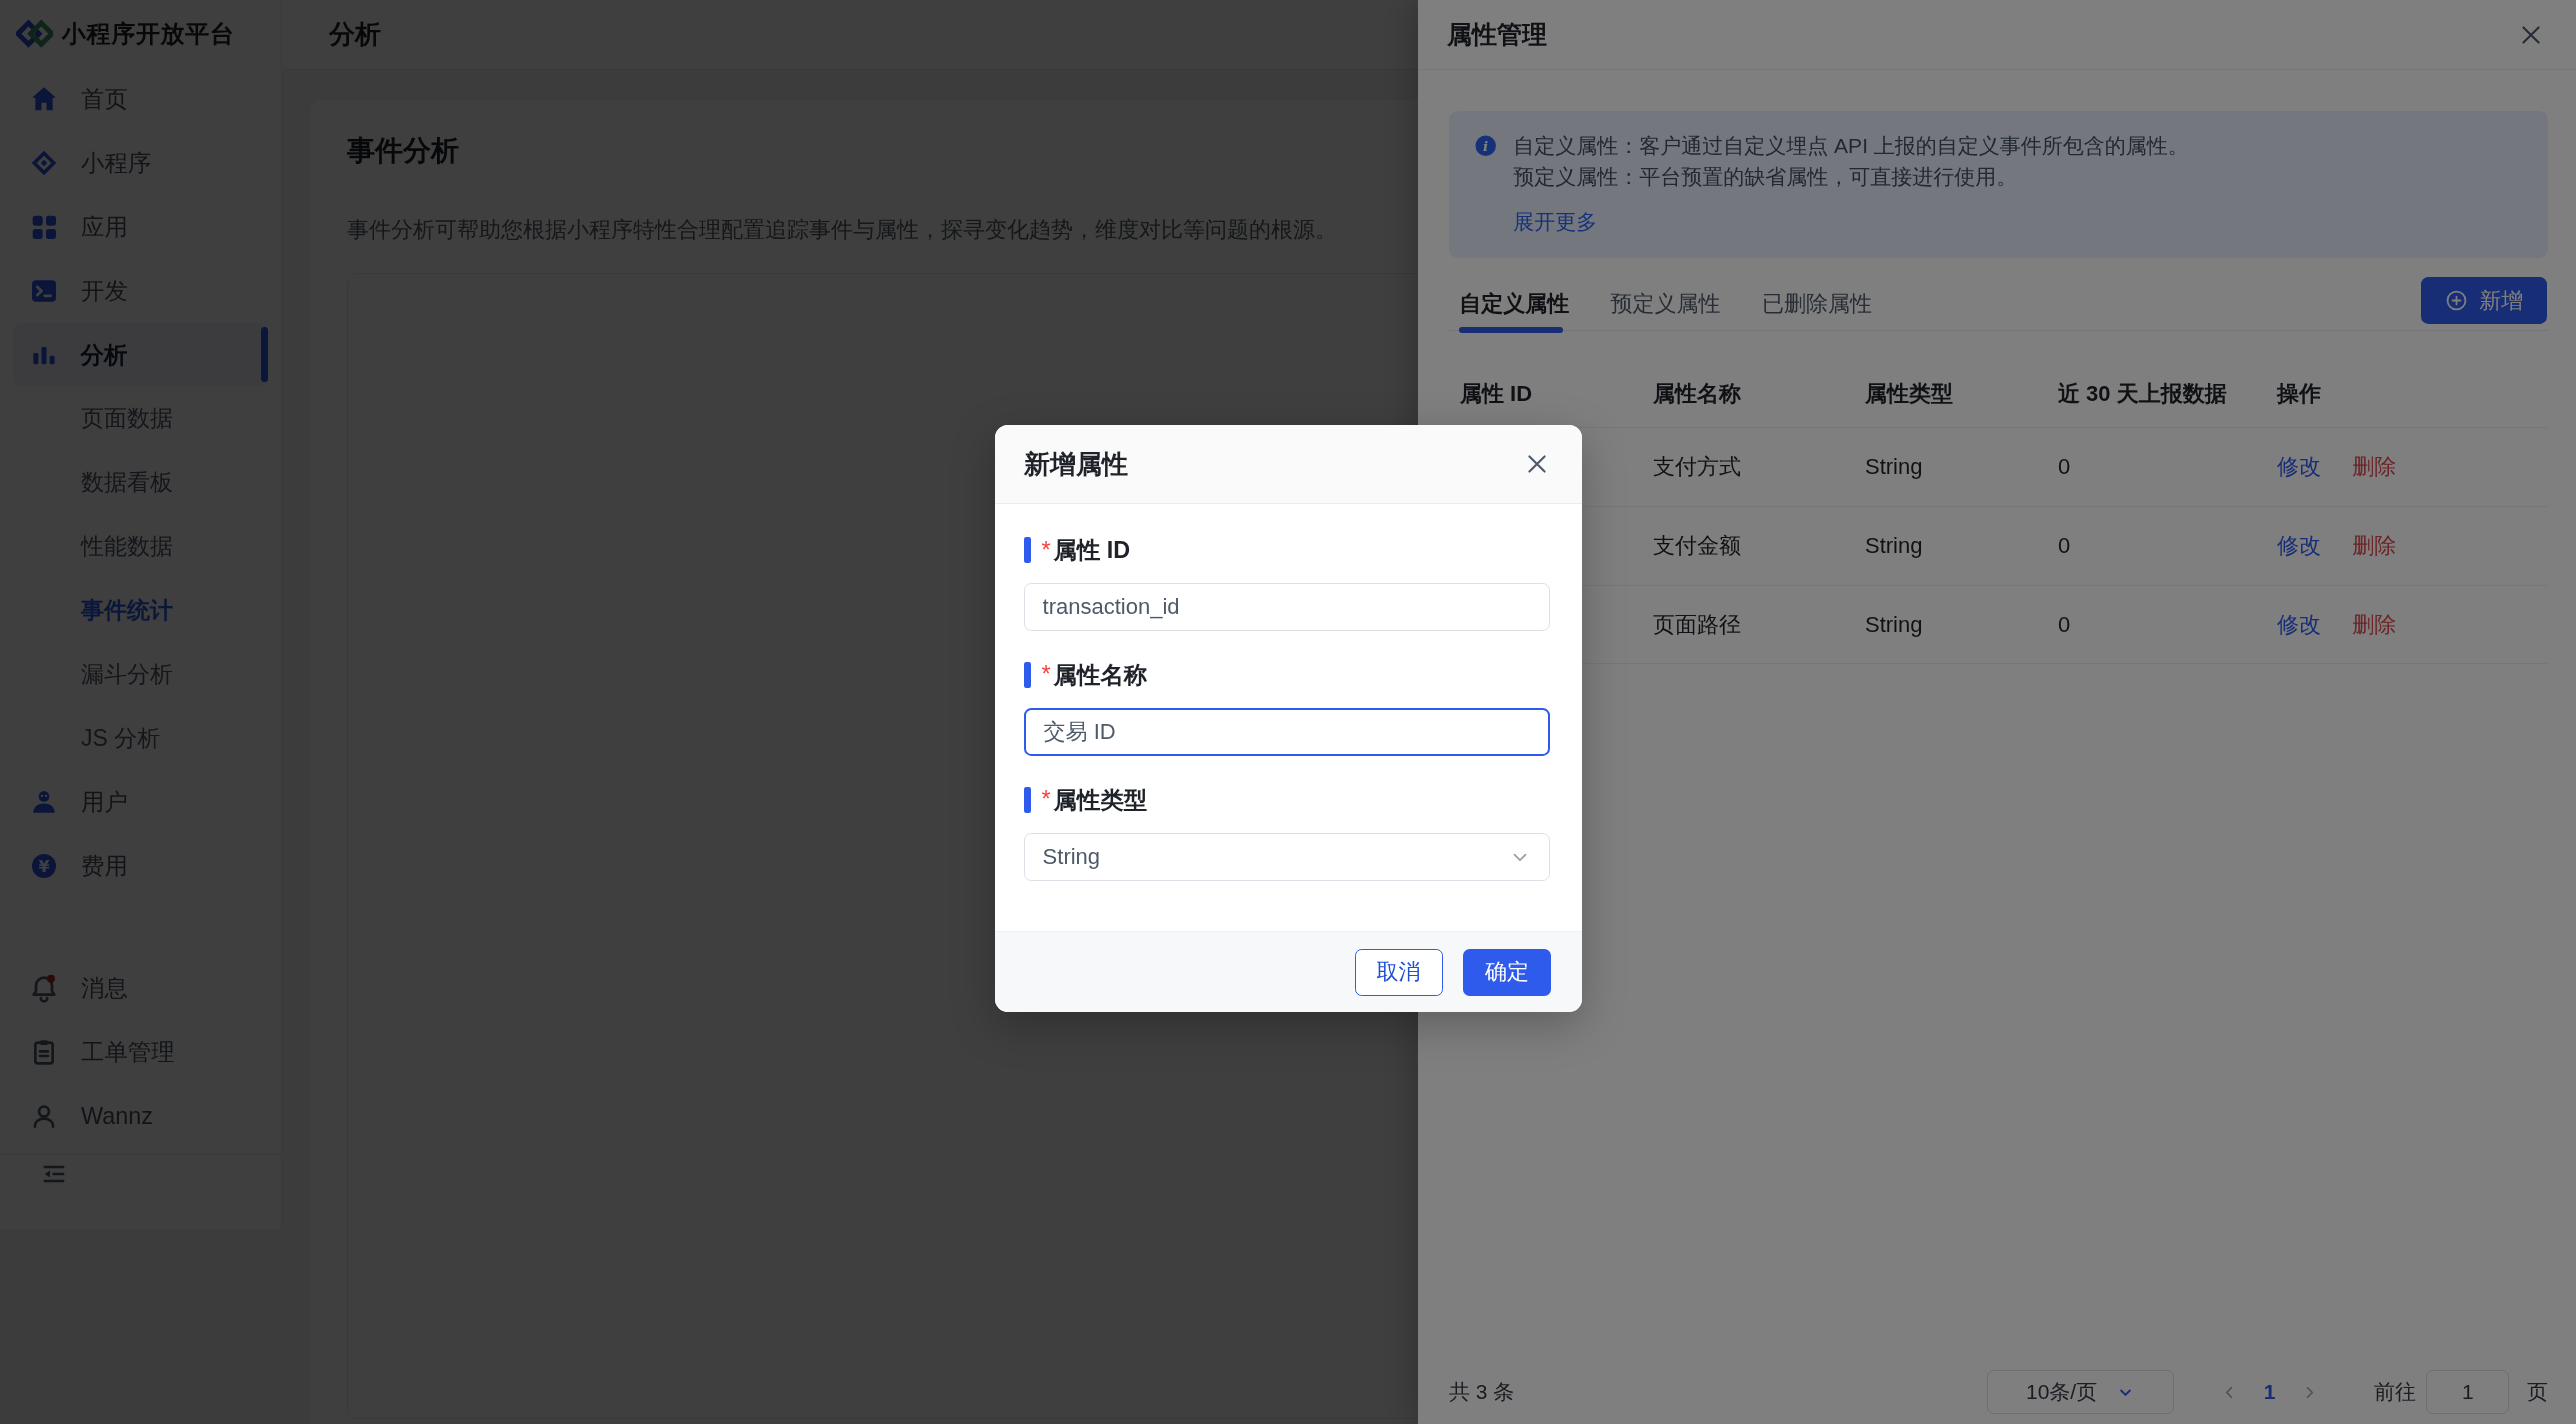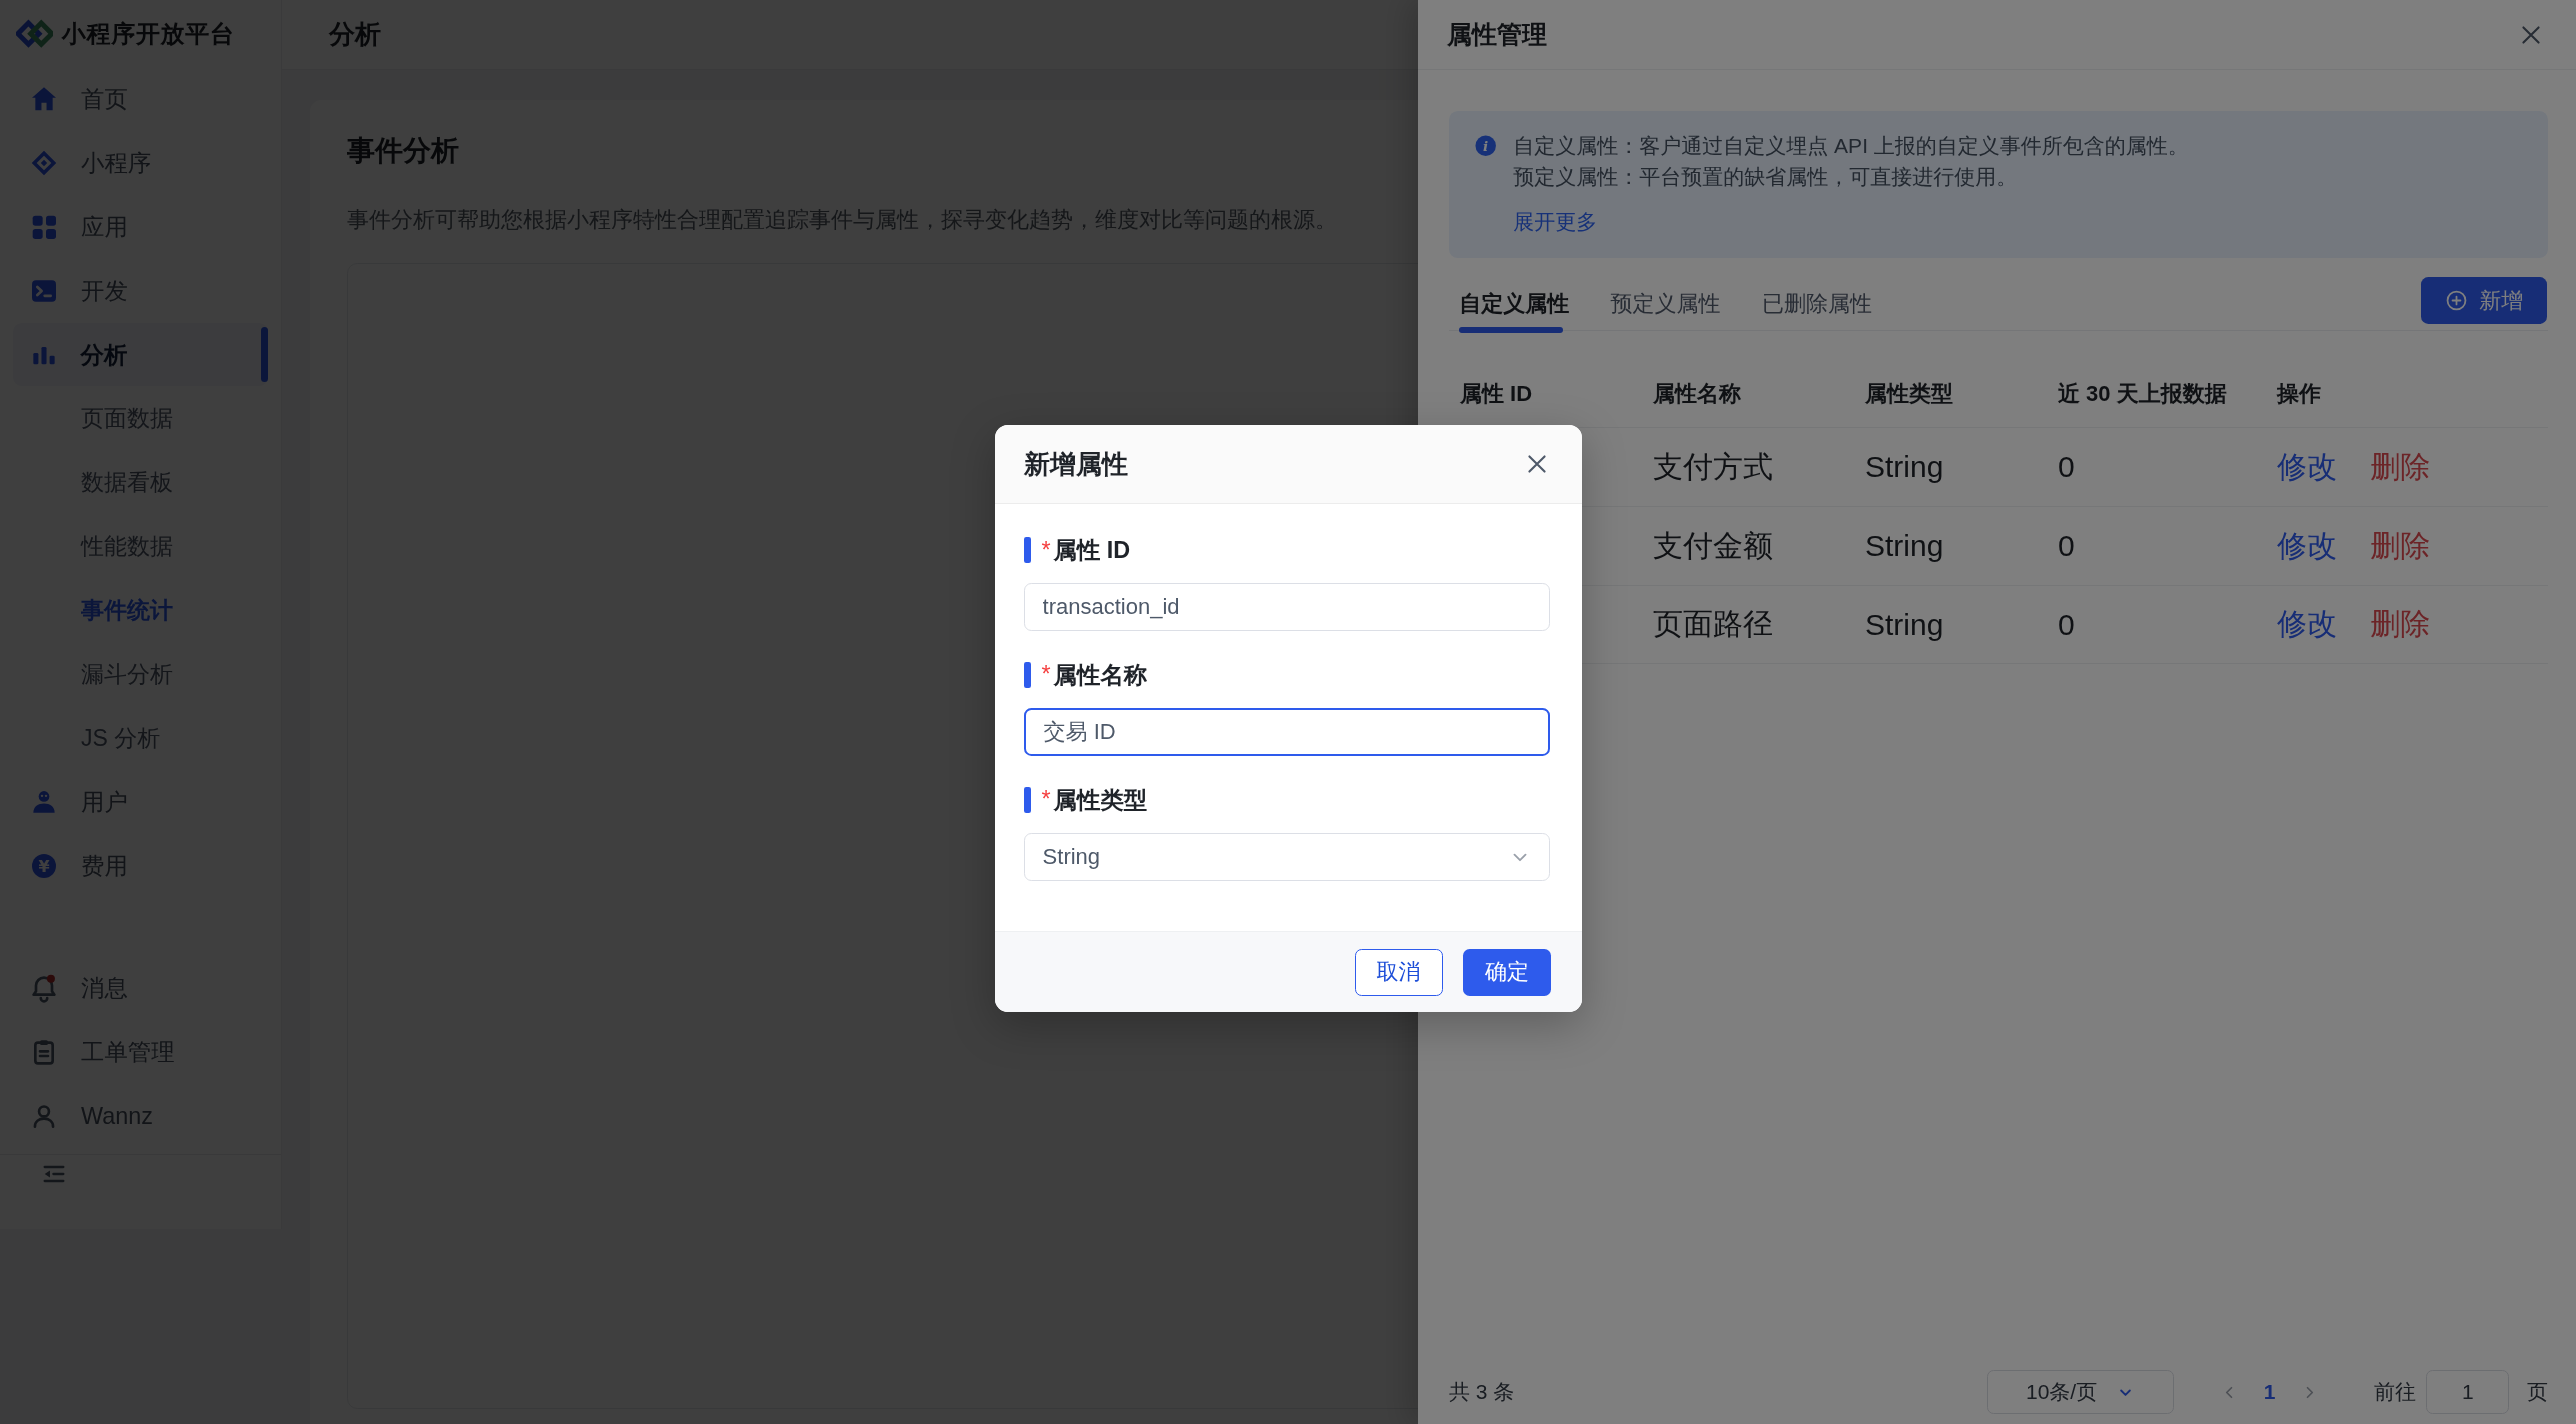--- a/index.html
+++ b/index.html
@@ -30,21 +30,21 @@
   .collapse-row svg { width:32px; height:32px; }
 
   
   .main { position:absolute; left:282px; top:0; right:0; height:1425px; background:#f2f3f5; z-index:1; }
   .main-header { height:70px; background:#ffffff; border-bottom:0.7px solid #e8eaed;
     display:flex; align-items:center; padding-left:47px; }
   .main-title { font-size:26px; font-weight:bold; color:#1f2329; }
   .content-card { position:absolute; left:28px; top:100px; width:1186px; height:1333px;
     background:#ffffff; border-radius:11.7px; padding:32px 0 0 37px; }
   .card-title { font-size:28px; font-weight:bold; color:#1f2329; }
-  .card-desc { font-size:22px; color:#555c66; margin-top:35px; }
+  .card-desc { font-size:22px; color:#555c66; margin-top:45px; }
   .chart-placeholder { margin-top:28px; width:1142px; height:1146px;
     border:1.5px solid #e3e6ea; border-radius:10.3px; background:#ffffff; }
 
   
   .mask1 { position:absolute; inset:0; background:rgba(0,0,0,0.5); z-index:5; }
   .mask2 { position:absolute; inset:0; background:rgba(0,0,0,0.5); z-index:10; }
 
   
   .drawer { position:absolute; left:1418px; top:0; width:1158px; height:1425px;
     background:#ffffff; z-index:6; box-shadow:-10.3px 0 29px rgba(0,0,0,0.18); }
@@ -64,21 +64,21 @@
   .tab.active { color:#1f2329; font-weight:bold; }
   .tabs-underline-track { position:absolute; left:0; right:0; bottom:0; height:1.5px; background:#ebedf0; }
   .tabs-underline { position:absolute; left:10.3px; bottom:-1.5px; width:104px; height:5.1px; background:#2e5bec; border-radius:2.9px; }
   .add-btn { position:absolute; right:1.5px; top:-2.9px; height:47px; min-width:126px; background:#2e5bec; color:#fff;
     border:none; border-radius:7.3px; font-size:22px; display:flex; align-items:center; justify-content:center;
     gap:10.3px; cursor:pointer; font-family:inherit; }
   .add-btn svg { width:25px; height:25px; }
   .attr-table { margin:29px 28px 0 31px; }
   .t-row { display:flex; align-items:center; }
   .t-head { height:67px; font-weight:bold; font-size:22px; color:#1f2329; }
-  .t-body-row { height:79px; font-size:30px; color:#1f2329; border-top:0.7px solid #eceef1; }
+  .t-body-row { height:79px; font-size:22px; color:#1f2329; border-top:0.7px solid #eceef1; }
   .t-body-row:last-child { border-bottom:0.7px solid #eceef1; }
   .c1{ width:204px; padding-left:11px; } .c2{ width:212px; } .c3{ width:193px; } .c4{ width:219px; } .c5{ flex:1; }
   .link-edit { color:#2e5bec; margin-right:25px; cursor:pointer; }
   .link-del { color:#d9494f; cursor:pointer; }
   .pagination { position:absolute; left:31px; right:28px; bottom:10.3px; height:45px;
     display:flex; align-items:center; font-size:21px; color:#333a45; }
   .pg-total { margin-right:auto; }
   .pg-size { width:187px; height:44px; border:0.7px solid #d9dce3; border-radius:6.6px;
     display:flex; align-items:center; justify-content:center; gap:19px; cursor:pointer; background:#fff; }
   .pg-size svg { width:19px; height:19px; color:#2e5bec; }

